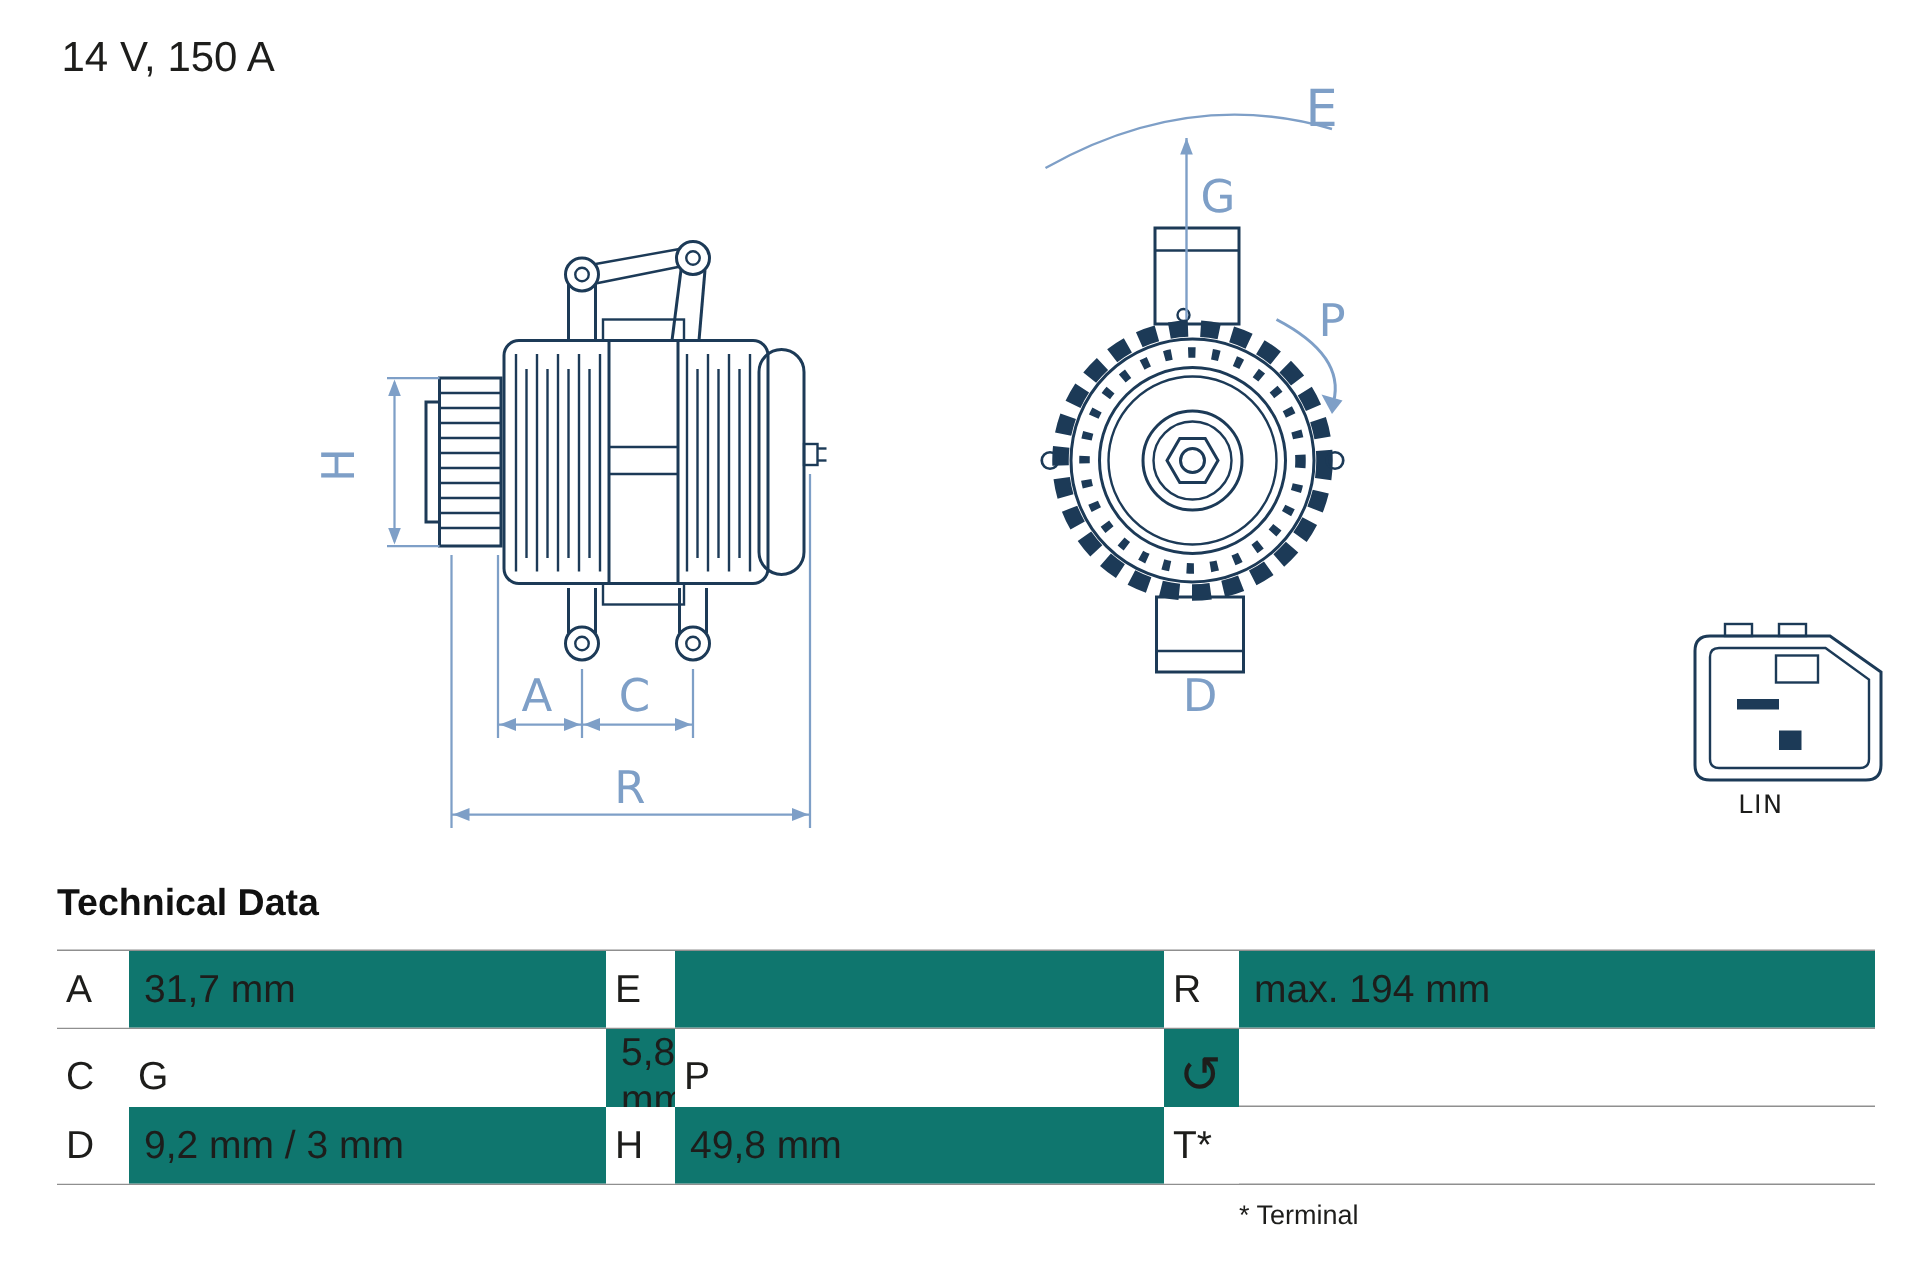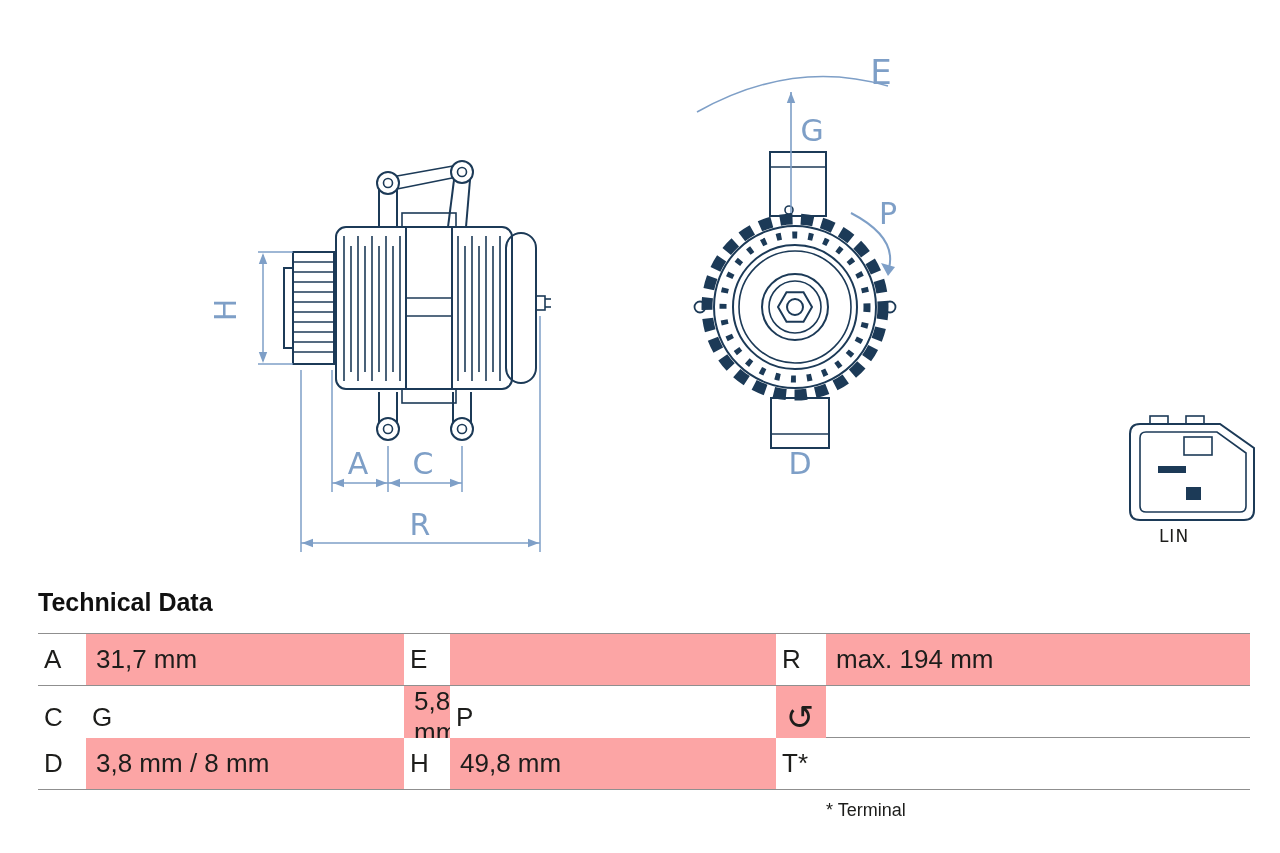--- a/index.html
+++ b/index.html
@@ -8,33 +8,34 @@
     position:relative; width:1280px; height:853px; background:#ffffff;
     font-family:"Liberation Sans","DejaVu Sans",sans-serif; color:#1d1d1b; overflow:hidden;
   }
   .spec-title { position:absolute; top:22px; left:41px; font-size:28px; color:#1d1d1b; }
   .drawing { position:absolute; top:0; left:0; }
   .td-heading { position:absolute; top:588px; left:38px; font-size:25px; font-weight:bold; color:#111; }
   .tdata { position:absolute; top:633px; left:38px; width:1212px; border-bottom:1px solid #8f8f8f; }
   .trow { display:grid; grid-template-columns:48px 318px 46px 326px 50px auto; height:52px; border-top:1px solid #8f8f8f; align-items:stretch; }
   .cell { display:flex; align-items:center; font-size:26px; color:#1d1d1b; }
   .k { background:#ffffff; padding-left:6px; }
-  .v { background:#fca5a5; padding-left:10px; }
+  .v { background:#0f766e; padding-left:10px; }
   .rot { font-size:34px; line-height:26px; color:#1d1d1b; }
   .footnote { position:absolute; top:800px; left:826px; font-size:18px; color:#1d1d1b;text-align:center; }
   svg text { font-family:"DejaVu Sans","Liberation Sans",sans-serif; }
   .dimtxt { fill:#7e9fc7; font-size:30px; }
   .dimtxt-big { fill:#7e9fc7; font-size:34px; }
   .lintxt { fill:#1d1d1b; font-size:17px; letter-spacing:1px; }
 </style>
 </head>
 <body>
 
 <div class="page">
 
+  <div class="spec-title">14 V, 150 A</div>
 
   <svg class="drawing" width="1280" height="580" viewBox="0 0 1280 580">
 
     <g stroke="#1c3a57" fill="none" stroke-width="2">
 
       <rect x="284" y="268" width="9" height="80"></rect>
       <rect x="293" y="252" width="41" height="112"></rect>
       <g stroke-width="1.6">
         <line x1="293" y1="262" x2="334" y2="262"></line>
           <line x1="293" y1="272" x2="334" y2="272"></line>
@@ -190,21 +191,21 @@
     </div>
     <div class="trow">
       <div class="cell k">C</div>
       <div class="cell k">G</div>
       <div class="cell v">5,8 mm</div>
       <div class="cell k">P</div>
       <div class="cell v rot">↺</div>
     </div>
     <div class="trow">
       <div class="cell k">D</div>
-      <div class="cell v">3,8 mm / 8 mm</div>
+      <div class="cell v">9,2 mm / 3 mm</div>
       <div class="cell k">H</div>
       <div class="cell v">49,8 mm</div>
       <div class="cell k">T*</div>
     </div>
   </div>
 
   <div class="footnote">* Terminal</div>
 
 </div>
 

